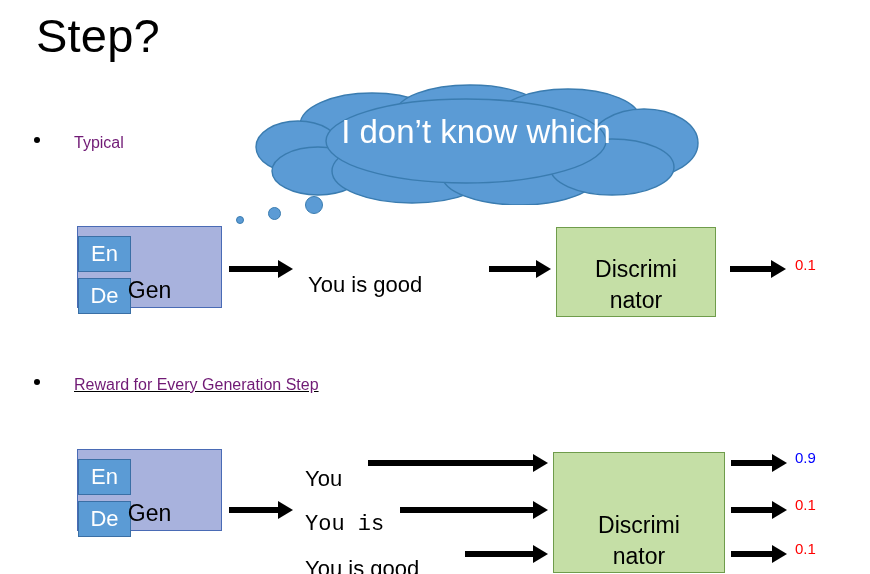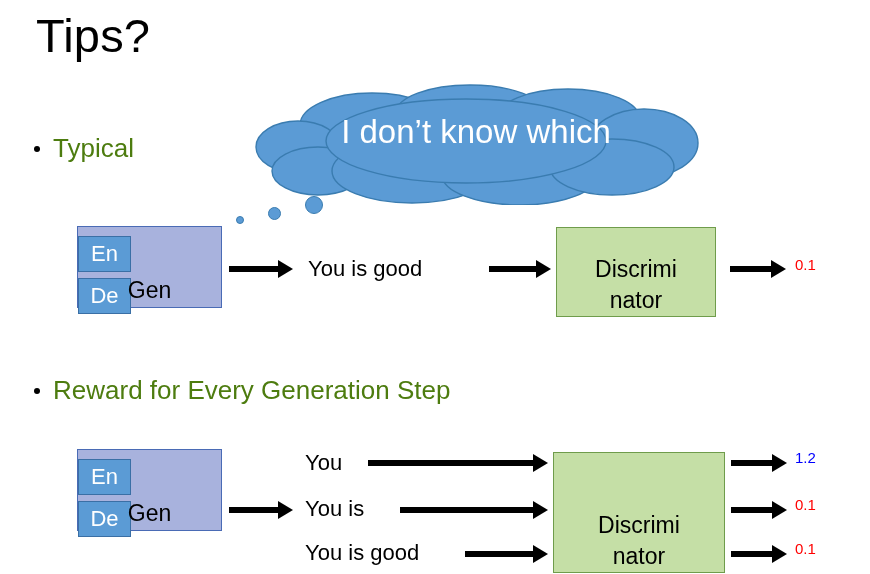--- a/index.html
+++ b/index.html
@@ -44,26 +44,27 @@
     width: 6px;
     height: 6px;
     border-radius: 50%;
     background: #000000;
     margin-right: 13px;
     position: relative;
     top: -5px;
     flex: 0 0 auto;
   }
   .bullet-text {
-    font-size: 26px;
-    color: #4d7c0f;
+    font-size: 16px;
+    color: #701a75;
     line-height: 1;
+    margin-left: 21px;
   }
   #bullet-typical { left: 34px; top: 135px; }
-  #bullet-reward  { left: 34px; top: 377px; }
+  #bullet-reward  { left: 34px; top: 377px; text-decoration: underline; }
 
   
   .cloud-wrap {
     position: absolute;
     left: 252px;
     top: 83px;
     width: 448px;
     height: 122px;
   }
   .cloud-wrap svg { display: block; }
@@ -176,36 +177,37 @@
     margin-top: -4.5px;
   }
 
   
   .seq-text {
     position: absolute;
     font-size: 22px;
     color: #000000;
     white-space: nowrap;
     line-height: 1;
+    margin-top: 16px;
   }
 
   
   .score {
     position: absolute;
     font-size: 15px;
     white-space: nowrap;
     line-height: 1;
   }
 </style>
 </head>
 <body>
 
 <div id="slide">
 
-  <div class="slide-title">Tips?</div>
+  <div class="slide-title">Step?</div>
 
   <div class="bullet-row" id="bullet-typical">
     <span class="bullet-dot"></span>
     <span class="bullet-text">Typical</span>
   </div>
 
   <div class="cloud-wrap">
     <svg width="448" height="122" viewBox="0 0 448 122">
       <g fill="#5b9bd5" stroke="#3a7cb0" stroke-width="1.4">
         <ellipse cx="120" cy="42" rx="72" ry="32"></ellipse>
@@ -277,42 +279,42 @@
     <span class="shaft" style="width:50px;"></span>
       <span class="head"></span>
   </div>
 
   <div class="seq-text" style="left:305px; top:452px;">You</div>
   <div class="arrow" style="left:368px; top:458px; width:180px;">
     <span class="shaft" style="width:166px;"></span>
       <span class="head"></span>
   </div>
 
-  <div class="seq-text" style="left:305px; top:498px;">You  is</div>
+  <div class="seq-text" style="left:305px; top:498px;font-family:Liberation Mono, monospace;">You  is</div>
   <div class="arrow" style="left:400px; top:505px; width:148px;">
     <span class="shaft" style="width:134px;"></span>
       <span class="head"></span>
   </div>
 
   <div class="seq-text" style="left:305px; top:542px;">You  is  good</div>
   <div class="arrow" style="left:465px; top:549px; width:83px;">
     <span class="shaft" style="width:69px;"></span>
       <span class="head"></span>
   </div>
 
   <div class="disc-box" id="disc-box-bottom">
     <span>Discrimi</span>
     <span>nator</span>
   </div>
 
   <div class="arrow" style="left:731px; top:458px; width:56px;">
     <span class="shaft" style="width:42px;"></span>
       <span class="head"></span>
   </div>
-  <div class="score" id="score-b1" style="left: 795px; top: 450px; color: rgb(0, 0, 255);">1.2</div>
+  <div class="score" id="score-b1" style="left: 795px; top: 450px; color: rgb(0, 0, 255);">0.9</div>
 
   <div class="arrow" style="left:731px; top:505px; width:56px;">
     <span class="shaft" style="width:42px;"></span>
       <span class="head"></span>
   </div>
   <div class="score" id="score-b2" style="left: 795px; top: 497px; color: rgb(255, 0, 0);">0.1</div>
 
   <div class="arrow" style="left:731px; top:549px; width:56px;">
     <span class="shaft" style="width:42px;"></span>
       <span class="head"></span>

